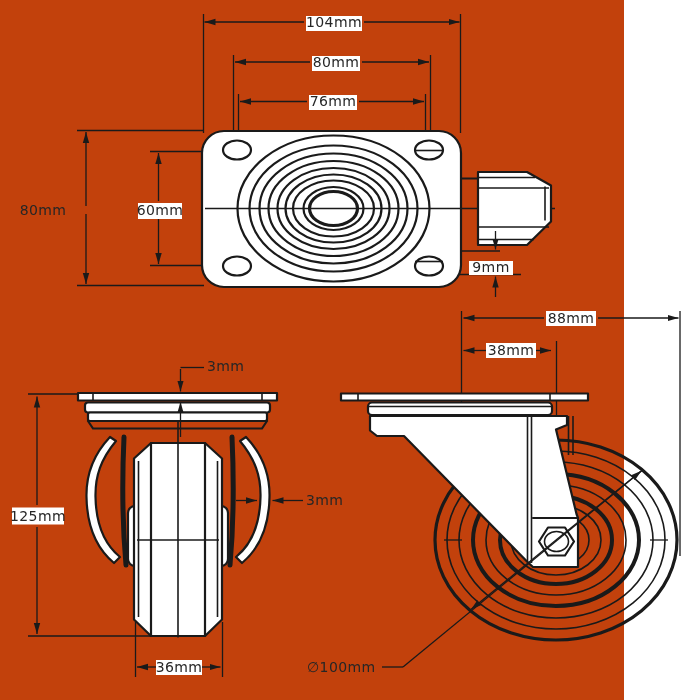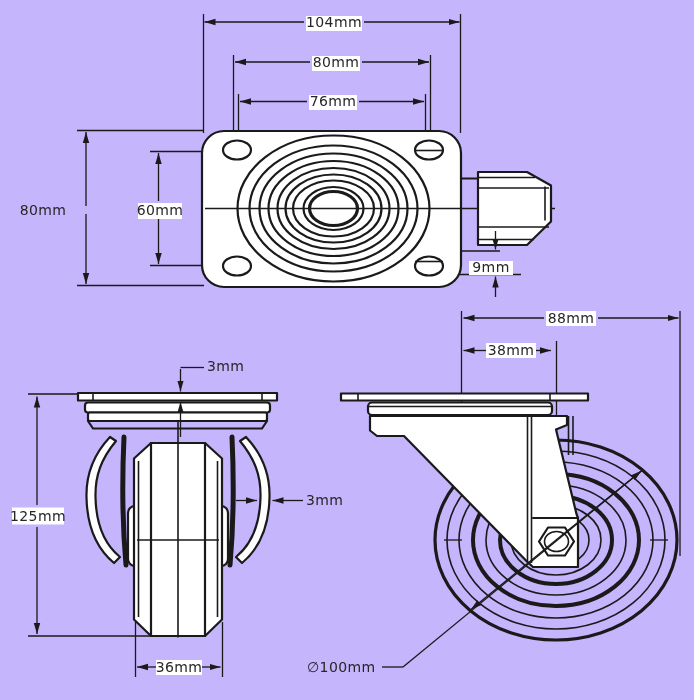--- a/index.html
+++ b/index.html
@@ -1,16 +1,16 @@
 <!DOCTYPE html>
 <html><head>
 <meta charset="utf-8">
 <style>
   html,body { margin:0; padding:0; background:#ffffff; }
-  .stage { width:694px; height:700px; position:relative; background:#c4b5fd; }
+  .stage { width:624px; height:700px; position:relative; background:#c2410c; }
   
   .ol   { fill:#ffffff; stroke:#1a1a1a; stroke-width:2.2; stroke-linejoin:round; }
   .ln   { fill:none; stroke:#1a1a1a; stroke-width:2.2; stroke-linecap:round; }
   .ln15 { fill:none; stroke:#1a1a1a; stroke-width:1.6; }
   .b32  { fill:none; stroke:#1a1a1a; stroke-width:3.2; }
   .b40  { fill:none; stroke:#1a1a1a; stroke-width:4; }
   .leg  { fill:none; stroke:#1a1a1a; stroke-width:5; stroke-linecap:round; }
   .dim  { fill:none; stroke:#1a1a1a; stroke-width:1.3; }
   .tbg  { fill:#ffffff; }
   .dimtext { font-family:"DejaVu Sans", sans-serif; font-size:14px; fill:#262626; letter-spacing:0.4px; }

